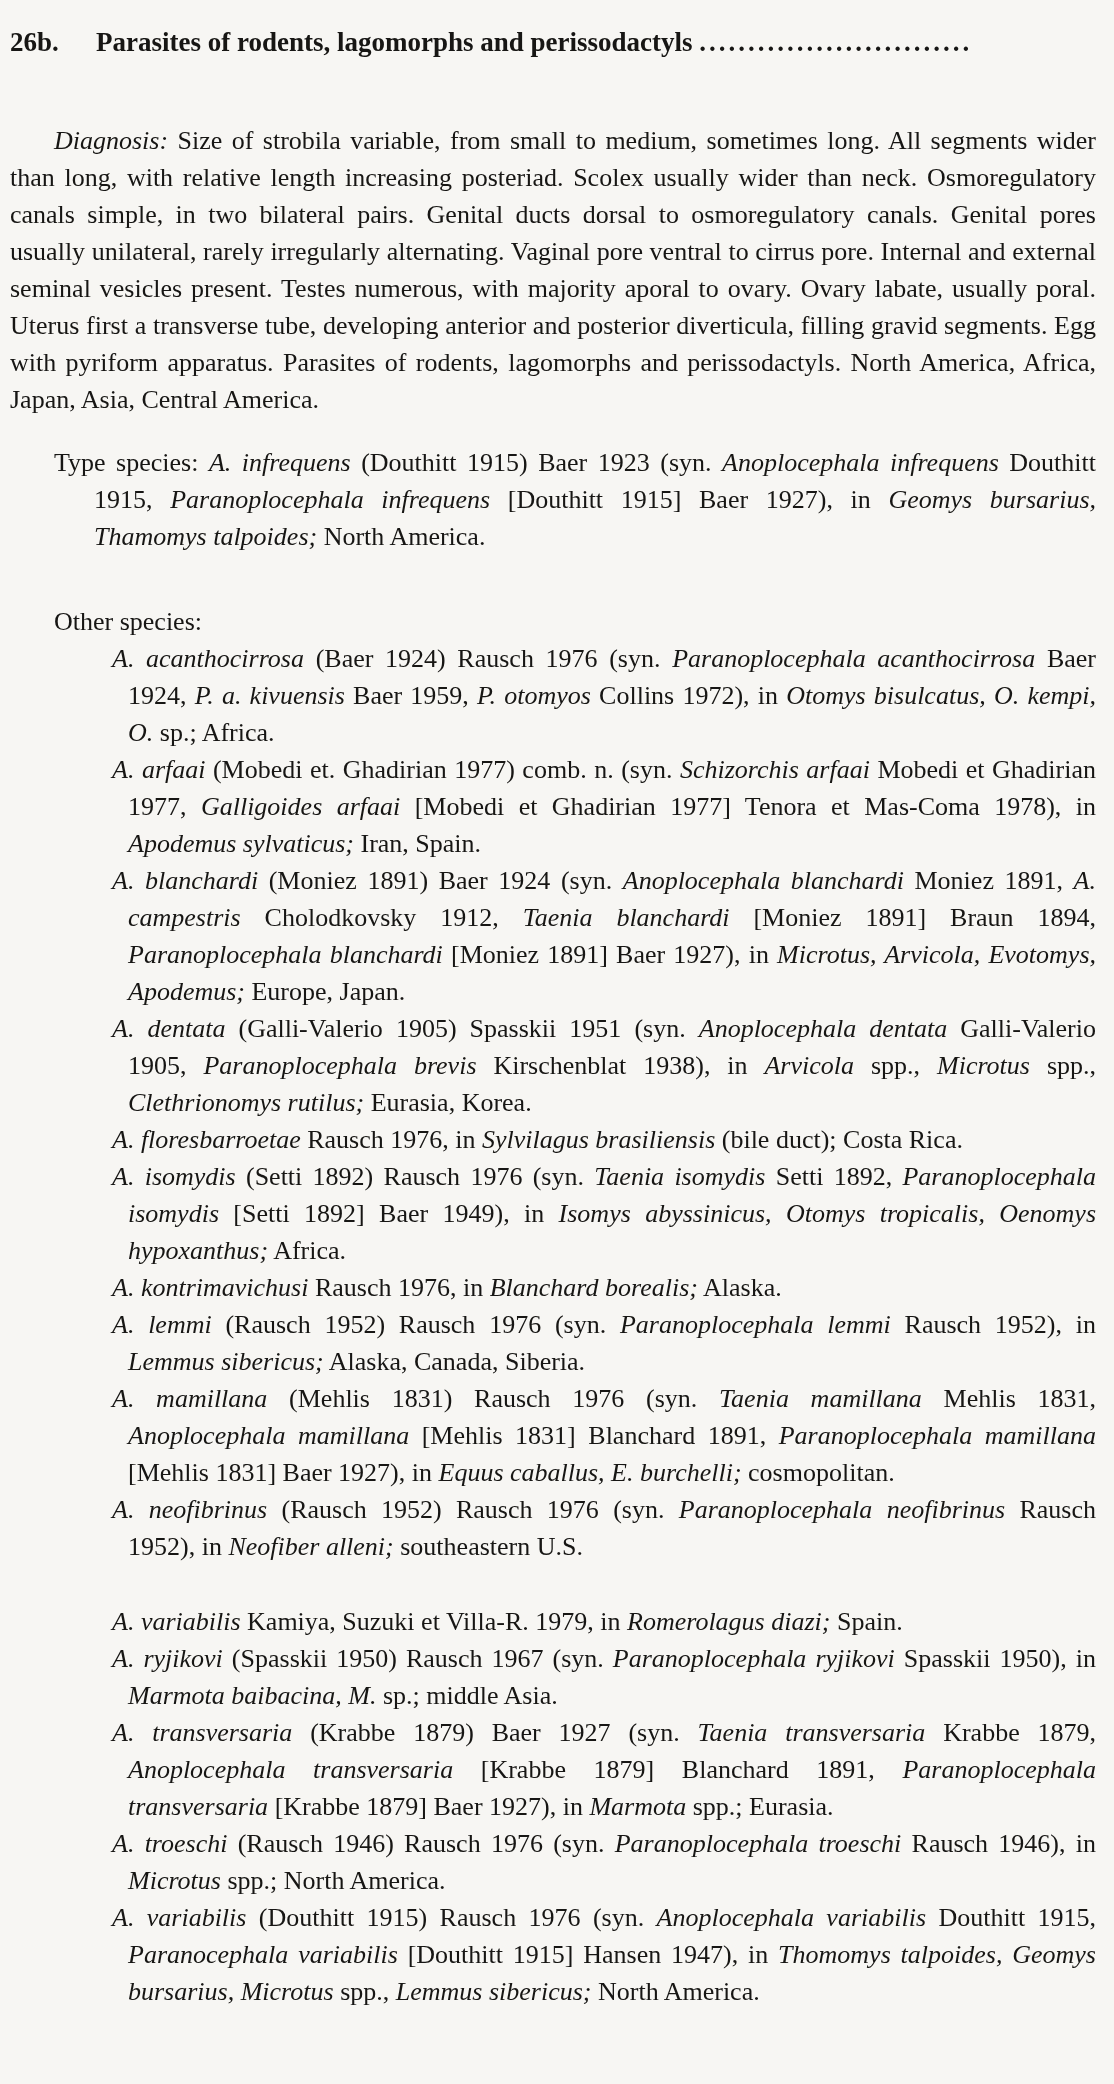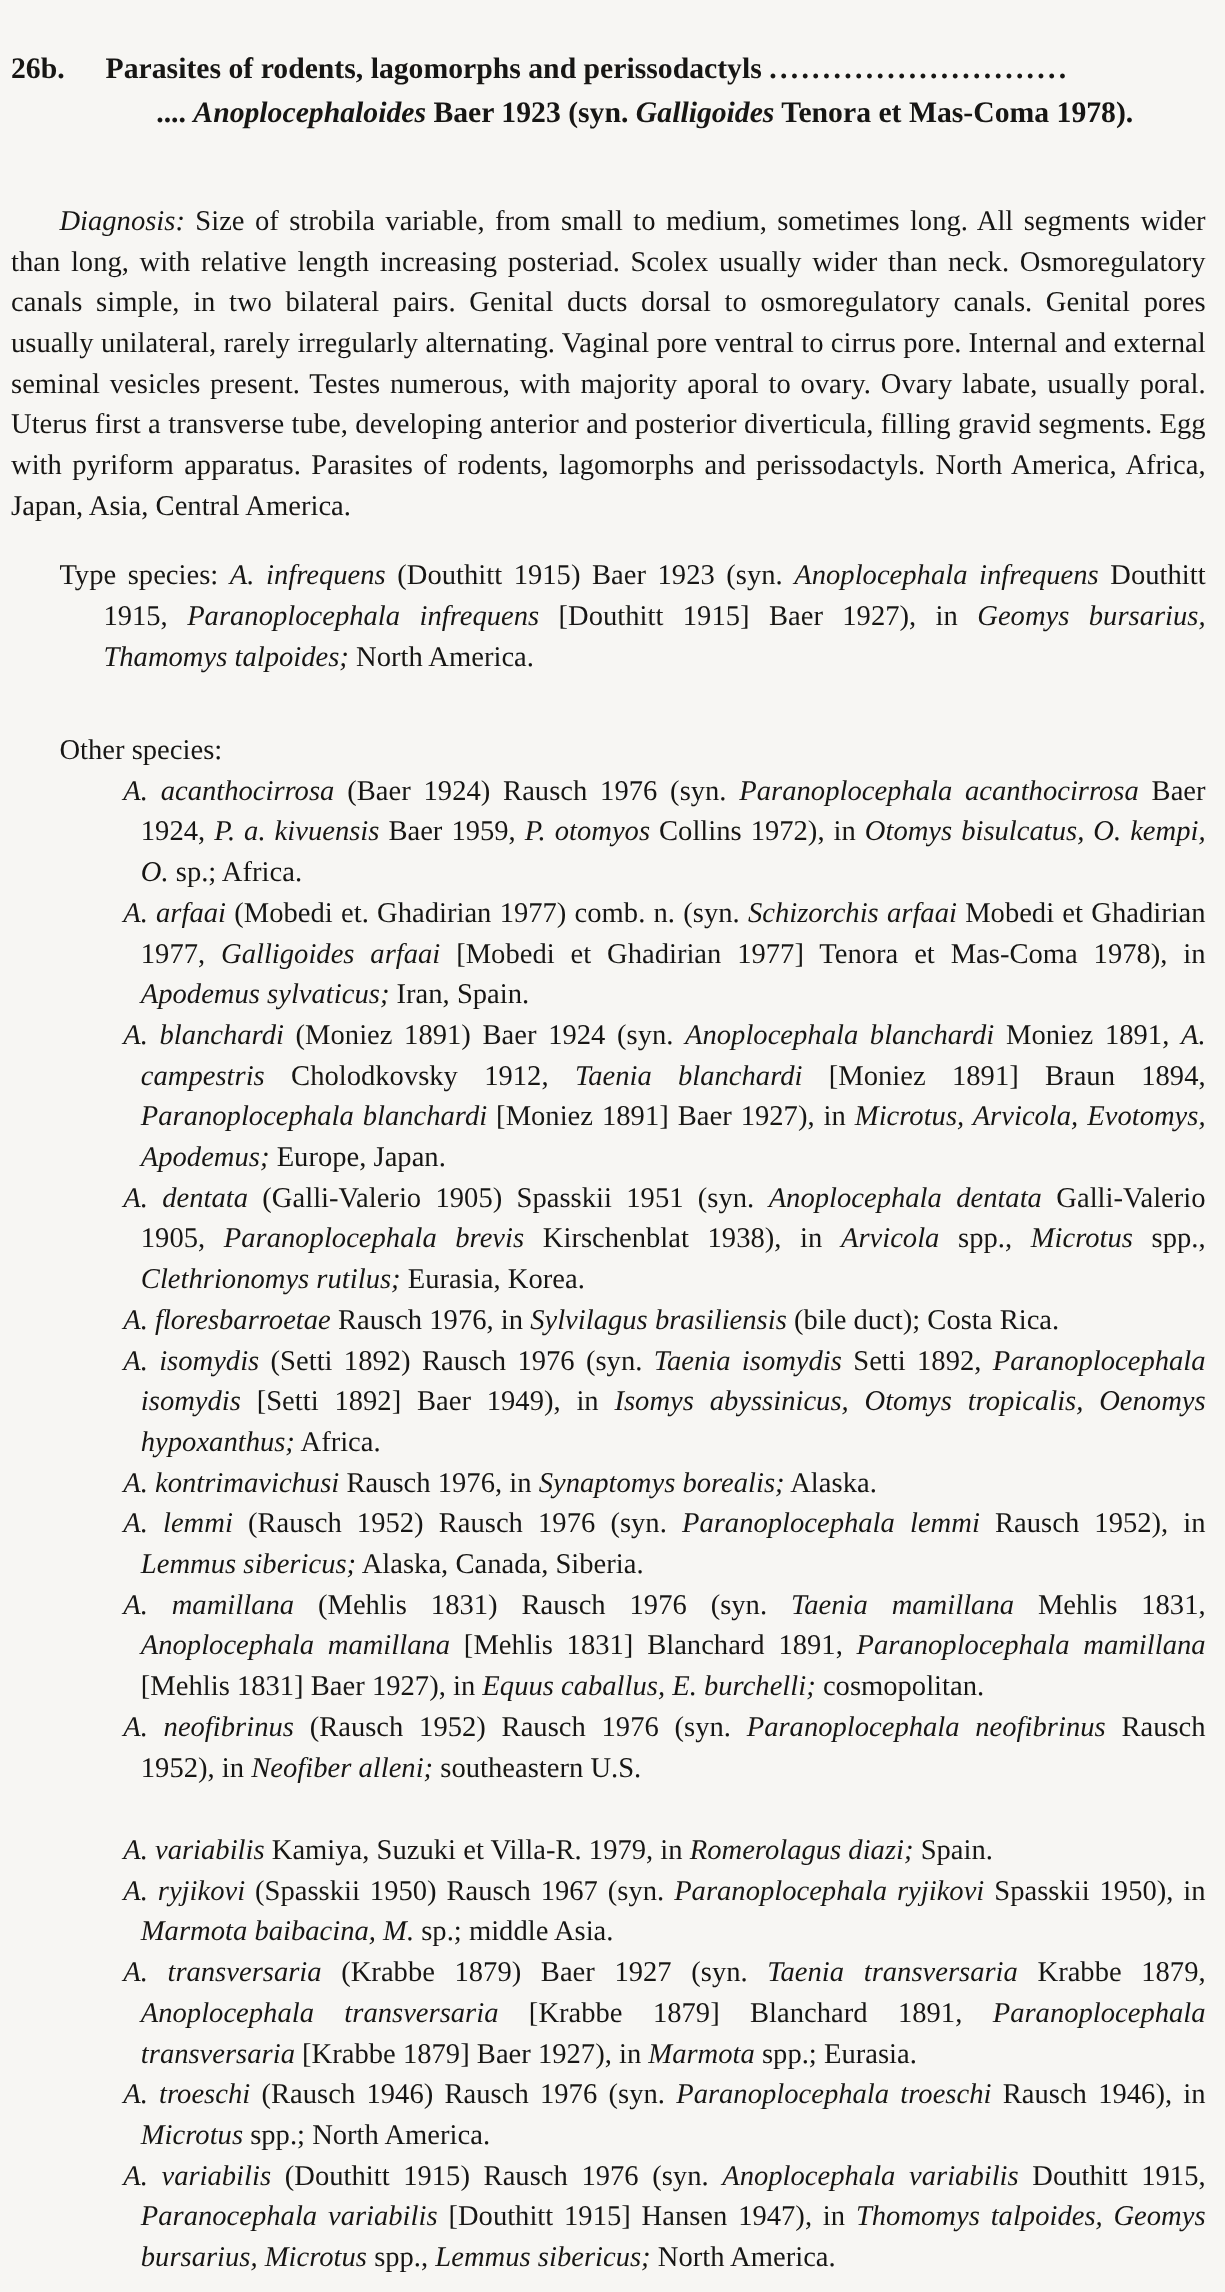--- a/index.html
+++ b/index.html
@@ -7,21 +7,21 @@
     position: relative;
     width: 1114px;
     height: 2084px;
     box-sizing: border-box;
     margin: 0 auto;
     background: #f7f6f3;
     color: #171614;
     font-family: "Liberation Serif", "DejaVu Serif", serif;
     font-size: 26px;
     line-height: 37px;
-    padding: 42px 18px 24px 10px;
+    padding: 22px 18px 24px 10px;
     overflow: hidden;
   }
   .it { font-style: italic; }
   .bd { font-weight: bold; }
 
   
   .couplet { font-weight: bold; font-size: 27px; line-height: 40px; }
   .couplet-line1 { display: flex; }
   .couplet-num { flex: none; width: 86px; }
   .couplet-body { flex: 1; }
@@ -53,37 +53,36 @@
 </head>
 <body>
 
 <div class="page">
 
   <div class="couplet">
     <div class="couplet-line1">
       <span class="couplet-num">26b.</span>
       <span class="couplet-body"><span>Parasites of rodents, lagomorphs and perissodactyls </span><span class="leader-dots">............................</span></span>
     </div>
-    <div class="couplet-line2"><span class="bd">.... </span><span class="it bd">Anoplocephaloides</span><span class="bd"> Baer 1923 (syn. </span><span class="it bd">Galligoides</span><span class="bd"> Tenora et Mas-Coma 1978).</span></div>
   </div>
 
   <p class="diagnosis"><span class="it">Diagnosis:</span><span> Size of strobila variable, from small to medium, sometimes long. All segments wider than long, with relative length increasing posteriad. Scolex usually wider than neck. Osmoregulatory canals simple, in two bilateral pairs. Genital ducts dorsal to osmoregulatory canals. Genital pores usually unilateral, rarely irregularly alternating. Vaginal pore ventral to cirrus pore. Internal and external seminal vesicles present. Testes numerous, with majority aporal to ovary. Ovary labate, usually poral. Uterus first a transverse tube, developing anterior and posterior diverticula, filling gravid segments. Egg with pyriform apparatus. Parasites of rodents, lagomorphs and perissodactyls. North America, Africa, Japan, Asia, Central America.</span></p>
 
   <p class="type-species"><span>Type species: </span><span class="it">A. infrequens</span><span> (Douthitt 1915) Baer 1923 (syn. </span><span class="it">Anoplocephala infrequens</span><span> Douthitt 1915, </span><span class="it">Paranoplocephala infrequens</span><span> [Douthitt 1915] Baer 1927), in </span><span class="it">Geomys bursarius, Thamomys talpoides;</span><span> North America.</span></p>
 
   <div class="other-label">Other species:</div>
 
   <div class="species-list">
       <div class="species-entry"><span class="it">A. acanthocirrosa</span><span> (Baer 1924) Rausch 1976 (syn. </span><span class="it">Paranoplocephala acanthocirrosa</span><span> Baer 1924, </span><span class="it">P. a. kivuensis</span><span> Baer 1959, </span><span class="it">P. otomyos</span><span> Collins 1972), in </span><span class="it">Otomys bisulcatus, O. kempi, O.</span><span> sp.; Africa.</span></div>
       <div class="species-entry"><span class="it">A. arfaai</span><span> (Mobedi et. Ghadirian 1977) comb. n. (syn. </span><span class="it">Schizorchis arfaai</span><span> Mobedi et Ghadirian 1977, </span><span class="it">Galligoides arfaai</span><span> [Mobedi et Ghadirian 1977] Tenora et Mas-Coma 1978), in </span><span class="it">Apodemus sylvaticus;</span><span> Iran, Spain.</span></div>
       <div class="species-entry"><span class="it">A. blanchardi</span><span> (Moniez 1891) Baer 1924 (syn. </span><span class="it">Anoplocephala blanchardi</span><span> Moniez 1891, </span><span class="it">A. campestris</span><span> Cholodkovsky 1912, </span><span class="it">Taenia blanchardi</span><span> [Moniez 1891] Braun 1894, </span><span class="it">Paranoplocephala blanchardi</span><span> [Moniez 1891] Baer 1927), in </span><span class="it">Microtus, Arvicola, Evotomys, Apodemus;</span><span> Europe, Japan.</span></div>
       <div class="species-entry"><span class="it">A. dentata</span><span> (Galli-Valerio 1905) Spasskii 1951 (syn. </span><span class="it">Anoplocephala dentata</span><span> Galli-Valerio 1905, </span><span class="it">Paranoplocephala brevis</span><span> Kirschenblat 1938), in </span><span class="it">Arvicola</span><span> spp., </span><span class="it">Microtus</span><span> spp., </span><span class="it">Clethrionomys rutilus;</span><span> Eurasia, Korea.</span></div>
       <div class="species-entry"><span class="it">A. floresbarroetae</span><span> Rausch 1976, in </span><span class="it">Sylvilagus brasiliensis</span><span> (bile duct); Costa Rica.</span></div>
       <div class="species-entry"><span class="it">A. isomydis</span><span> (Setti 1892) Rausch 1976 (syn. </span><span class="it">Taenia isomydis</span><span> Setti 1892, </span><span class="it">Paranoplocephala isomydis</span><span> [Setti 1892] Baer 1949), in </span><span class="it">Isomys abyssinicus, Otomys tropicalis, Oenomys hypoxanthus;</span><span> Africa.</span></div>
-      <div class="species-entry"><span class="it">A. kontrimavichusi</span><span> Rausch 1976, in </span><span class="it">Synaptomys borealis;</span><span> Alaska.</span></div>
+      <div class="species-entry"><span class="it">A. kontrimavichusi</span><span> Rausch 1976, in </span><span class="it">Blanchard borealis;</span><span> Alaska.</span></div>
       <div class="species-entry"><span class="it">A. lemmi</span><span> (Rausch 1952) Rausch 1976 (syn. </span><span class="it">Paranoplocephala lemmi</span><span> Rausch 1952), in </span><span class="it">Lemmus sibericus;</span><span> Alaska, Canada, Siberia.</span></div>
       <div class="species-entry"><span class="it">A. mamillana</span><span> (Mehlis 1831) Rausch 1976 (syn. </span><span class="it">Taenia mamillana</span><span> Mehlis 1831, </span><span class="it">Anoplocephala mamillana</span><span> [Mehlis 1831] Blanchard 1891, </span><span class="it">Paranoplocephala mamillana</span><span> [Mehlis 1831] Baer 1927), in </span><span class="it">Equus caballus, E. burchelli;</span><span> cosmopolitan.</span></div>
       <div class="species-entry"><span class="it">A. neofibrinus</span><span> (Rausch 1952) Rausch 1976 (syn. </span><span class="it">Paranoplocephala neofibrinus</span><span> Rausch 1952), in </span><span class="it">Neofiber alleni;</span><span> southeastern U.S.</span></div>
       <div class="species-entry gap"><span class="it">A. variabilis</span><span> Kamiya, Suzuki et Villa-R. 1979, in </span><span class="it">Romerolagus diazi;</span><span> Spain.</span></div>
       <div class="species-entry"><span class="it">A. ryjikovi</span><span> (Spasskii 1950) Rausch 1967 (syn. </span><span class="it">Paranoplocephala ryjikovi</span><span> Spasskii 1950), in </span><span class="it">Marmota baibacina, M.</span><span> sp.; middle Asia.</span></div>
       <div class="species-entry"><span class="it">A. transversaria</span><span> (Krabbe 1879) Baer 1927 (syn. </span><span class="it">Taenia transversaria</span><span> Krabbe 1879, </span><span class="it">Anoplocephala transversaria</span><span> [Krabbe 1879] Blanchard 1891, </span><span class="it">Paranoplocephala transversaria</span><span> [Krabbe 1879] Baer 1927), in </span><span class="it">Marmota</span><span> spp.; Eurasia.</span></div>
       <div class="species-entry"><span class="it">A. troeschi</span><span> (Rausch 1946) Rausch 1976 (syn. </span><span class="it">Paranoplocephala troeschi</span><span> Rausch 1946), in </span><span class="it">Microtus</span><span> spp.; North America.</span></div>
       <div class="species-entry"><span class="it">A. variabilis</span><span> (Douthitt 1915) Rausch 1976 (syn. </span><span class="it">Anoplocephala variabilis</span><span> Douthitt 1915, </span><span class="it">Paranocephala variabilis</span><span> [Douthitt 1915] Hansen 1947), in </span><span class="it">Thomomys talpoides, Geomys bursarius, Microtus</span><span> spp., </span><span class="it">Lemmus sibericus;</span><span> North America.</span></div>
     </div>
 

